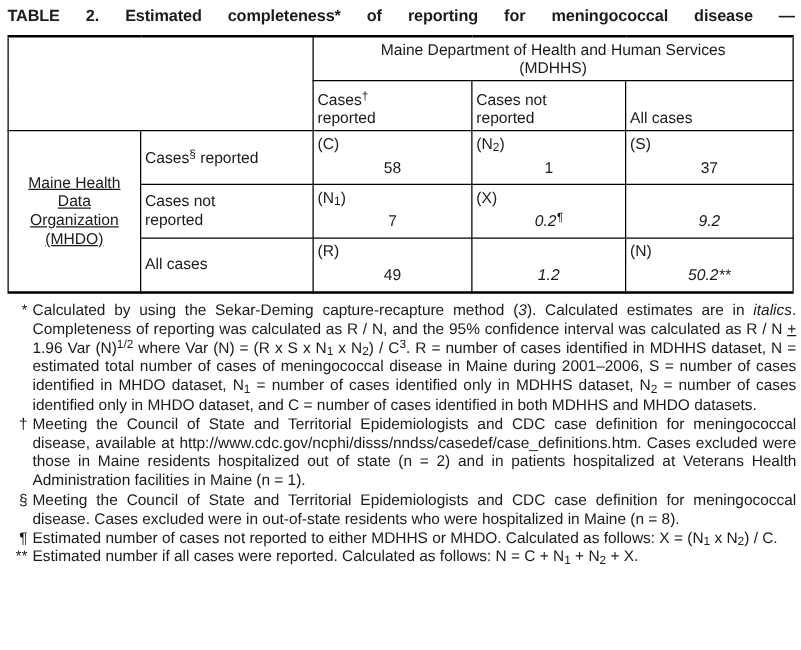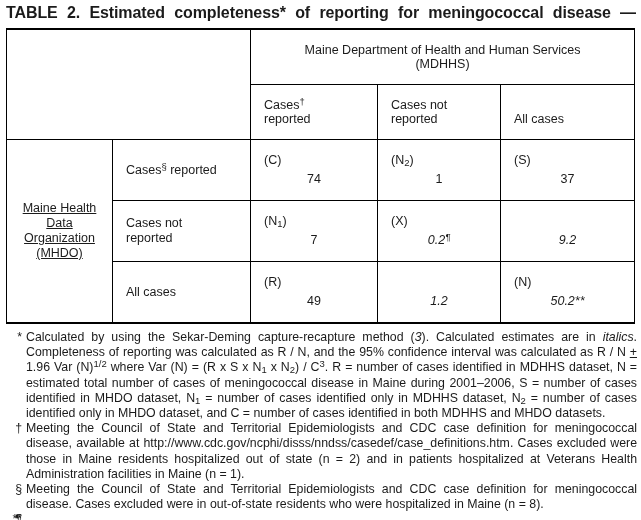--- a/index.html
+++ b/index.html
@@ -5,38 +5,38 @@
   html, body { margin: 0; padding: 0; background: #ffffff; }
   body {
     width: 641px; height: 520px;
     font-family: "Liberation Sans", sans-serif;
     color: #1b1b1b;
     overflow: hidden;
   }
   .page { padding: 4px 5px 0 6px; }
 
   
-  .title { font-weight: bold; font-size: 16px; line-height: 17px; letter-spacing: -0.1px; width: 630px; }
+  .title { font-weight: bold; font-size: 13px; line-height: 17px; letter-spacing: -0.1px; width: 630px; }
   .title-line1 { text-align: justify; text-align-last: justify; }
   .title-line2 { text-align: left; }
 
   
   table.data-table {
     border-collapse: collapse;
     table-layout: fixed;
     width: 628px;
     margin-top: 7px;
     border-top: 2px solid #000;
     border-bottom: 2px solid #000;
   }
   table.data-table th, table.data-table td {
     border: 1px solid #000;
     font-size: 12.5px;
     font-weight: normal;
-    padding: 13px;
+    padding: 3px;
   }
   .blank-cell { background: #fff; }
   .group-header {
     font-weight: bold; text-align: center; vertical-align: middle;
     line-height: 14px; padding: 3px 4px 2px; height: 33px; box-sizing: border-box;
   }
   .col-header {
     font-weight: bold; text-align: left; vertical-align: bottom;
     line-height: 14px; padding: 3px 4px 5px; height: 40px; box-sizing: border-box;
   }
@@ -89,21 +89,21 @@
     <tr>
       <th class="col-header">Cases<sup>†</sup><br>reported</th>
       <th class="col-header">Cases not<br>reported</th>
       <th class="col-header">All cases</th>
     </tr>
     <tr>
       <th class="stub" rowspan="3">Maine Health Data Organization (MHDO)</th>
       <th class="row-label">Cases<sup>§</sup> reported</th>
       <td class="cell">
         <div class="var">(C)</div>
-        <div class="val">74</div>
+        <div class="val">58</div>
       </td>
       <td class="cell">
         <div class="var">(N<sub>2</sub>)</div>
         <div class="val">1</div>
       </td>
       <td class="cell">
         <div class="var">(S)</div>
         <div class="val">37</div>
       </td>
     </tr>
@@ -148,19 +148,21 @@
     <div class="footnote">
       <span class="marker">†</span>
       <span class="fn-text">Meeting the Council of State and Territorial Epidemiologists and CDC case definition for meningococcal disease, available at http://www.cdc.gov/ncphi/disss/nndss/casedef/case_definitions.htm. Cases excluded were those in Maine residents hospitalized out of state (n = 2) and in patients hospitalized at Veterans Health Administration facilities in Maine (n = 1).</span>
     </div>
     <div class="footnote">
       <span class="marker">§</span>
       <span class="fn-text">Meeting the Council of State and Territorial Epidemiologists and CDC case definition for meningococcal disease. Cases excluded were in out-of-state residents who were hospitalized in Maine (n = 8).</span>
     </div>
     <div class="footnote">
       <span class="marker">¶</span>
+      <span class="fn-text">Estimated number of cases not reported to either MDHHS or MHDO. Calculated as follows: X = (N<sub>1</sub> x N<sub>2</sub>) / C.</span>
     </div>
     <div class="footnote">
       <span class="marker">**</span>
+      <span class="fn-text">Estimated number if all cases were reported. Calculated as follows: N = C + N<sub>1</sub> + N<sub>2</sub> + X.</span>
     </div>
   </div>
 
 </div>
 
 </body></html>

